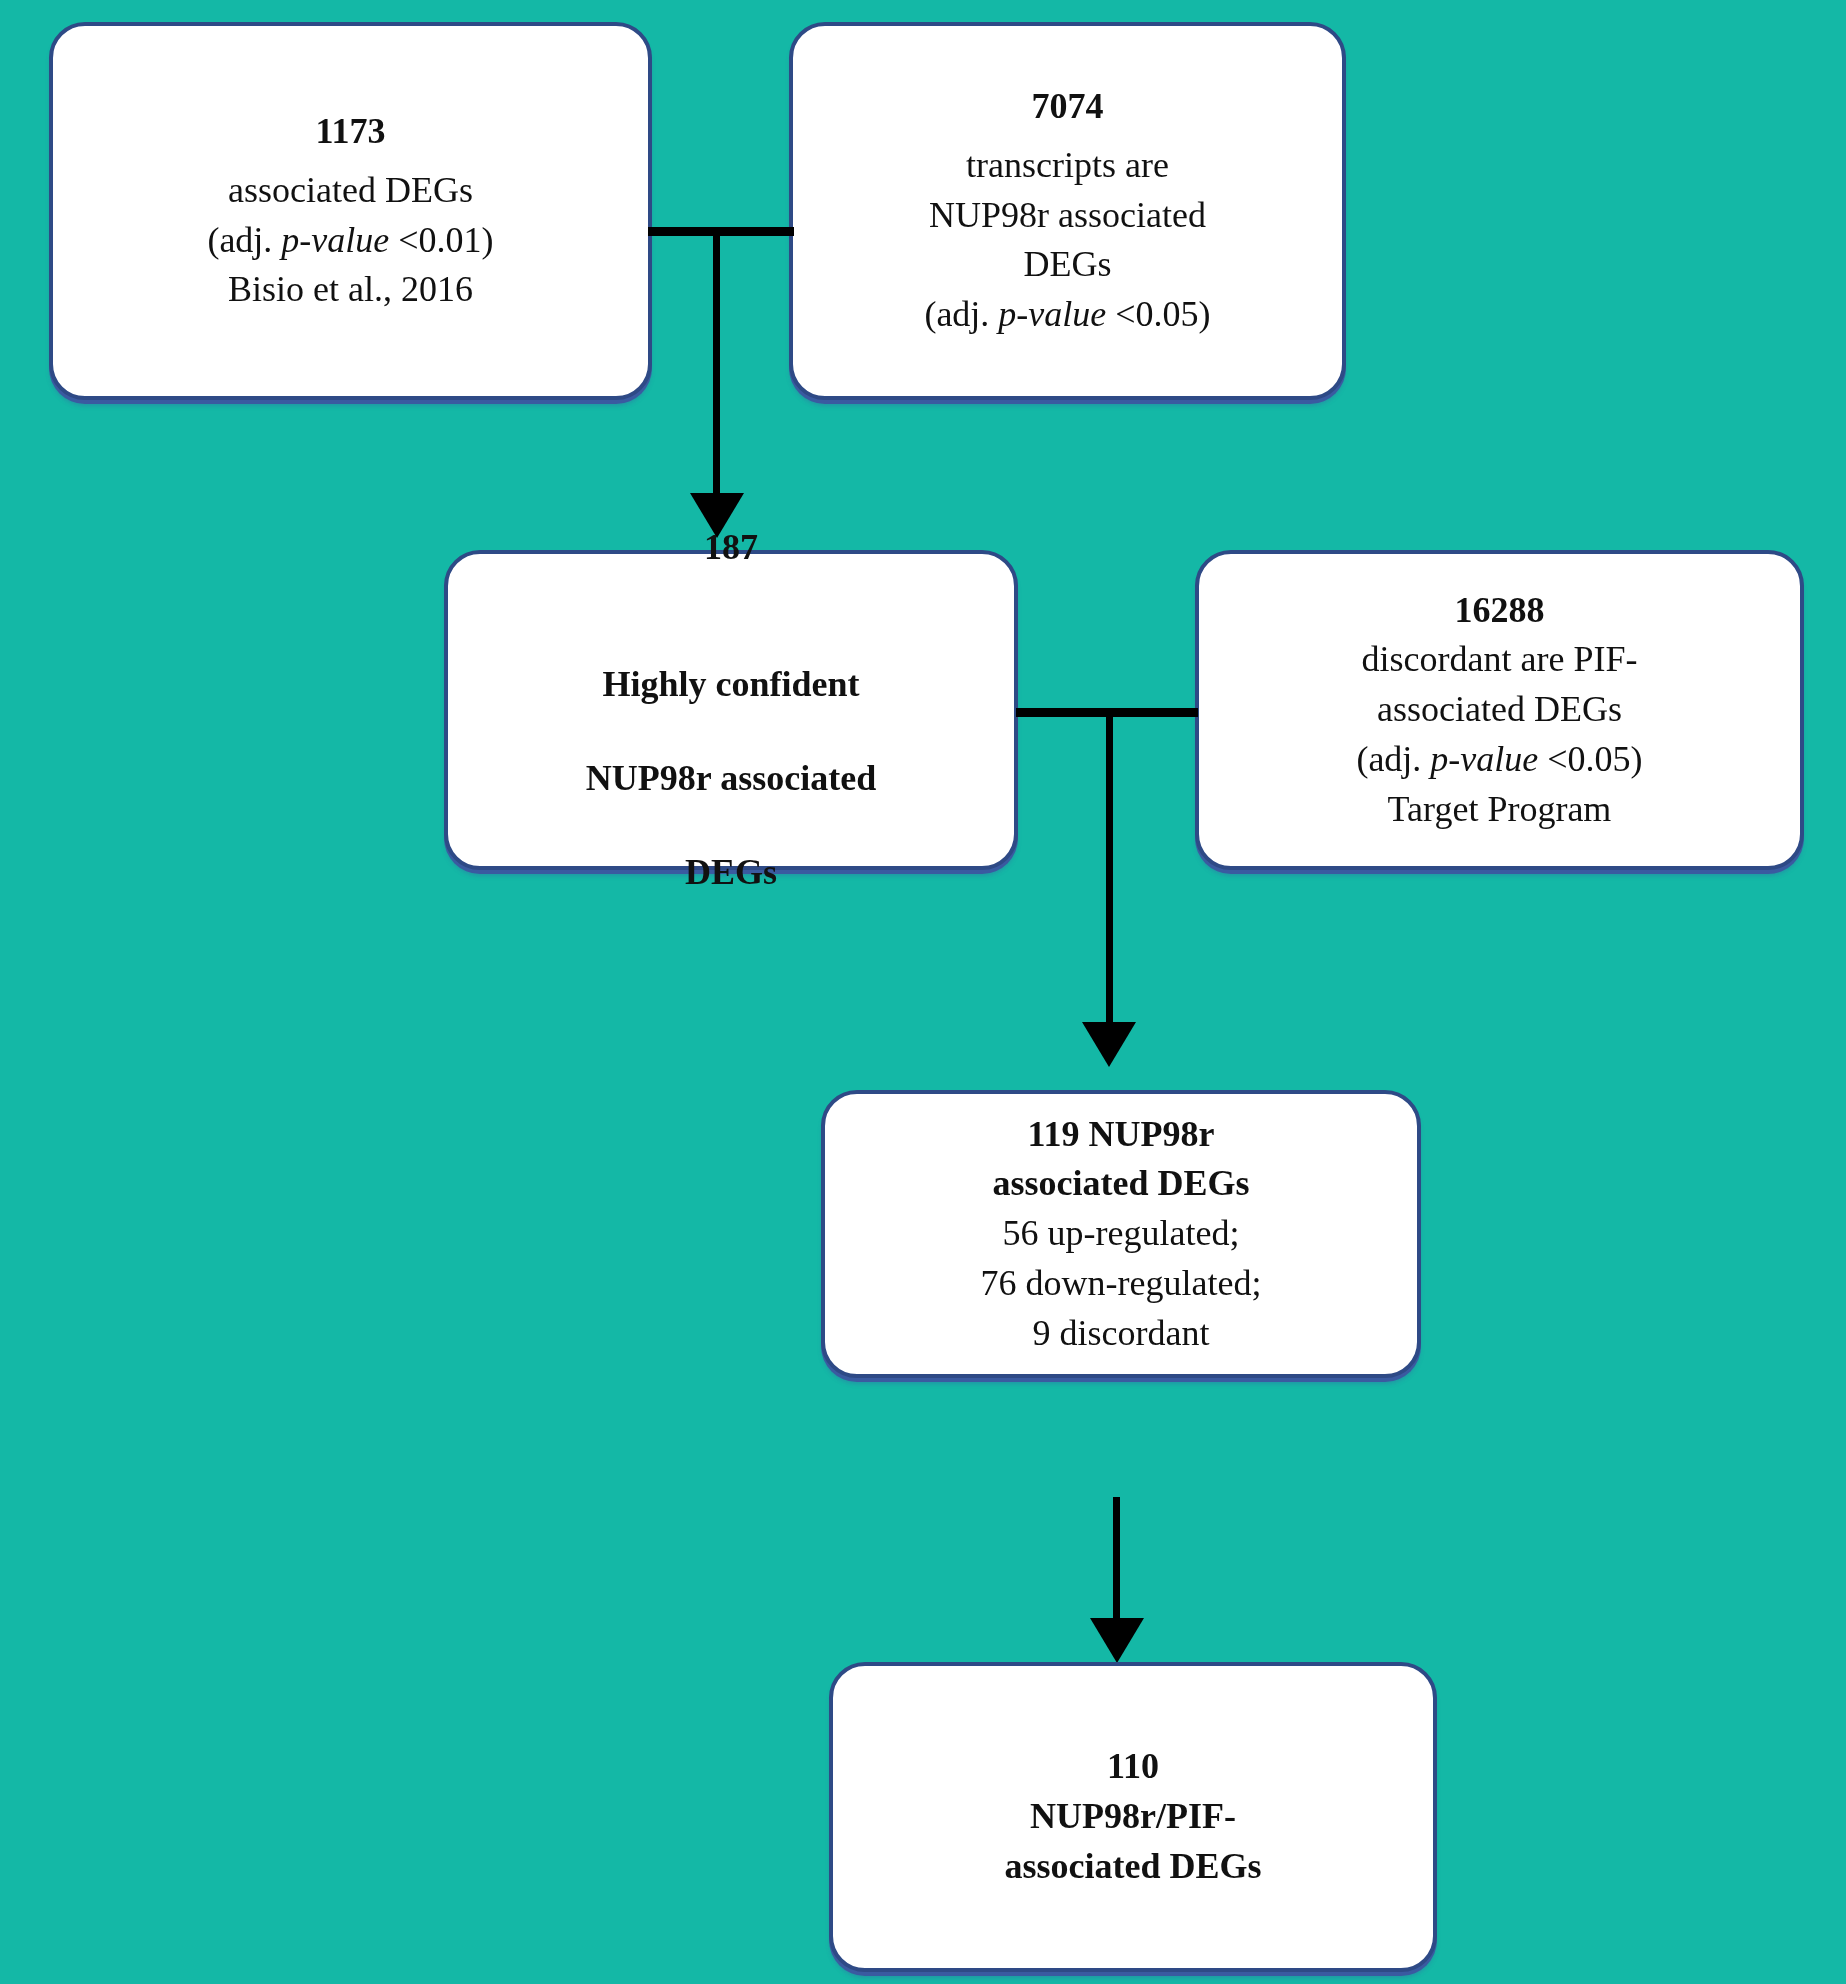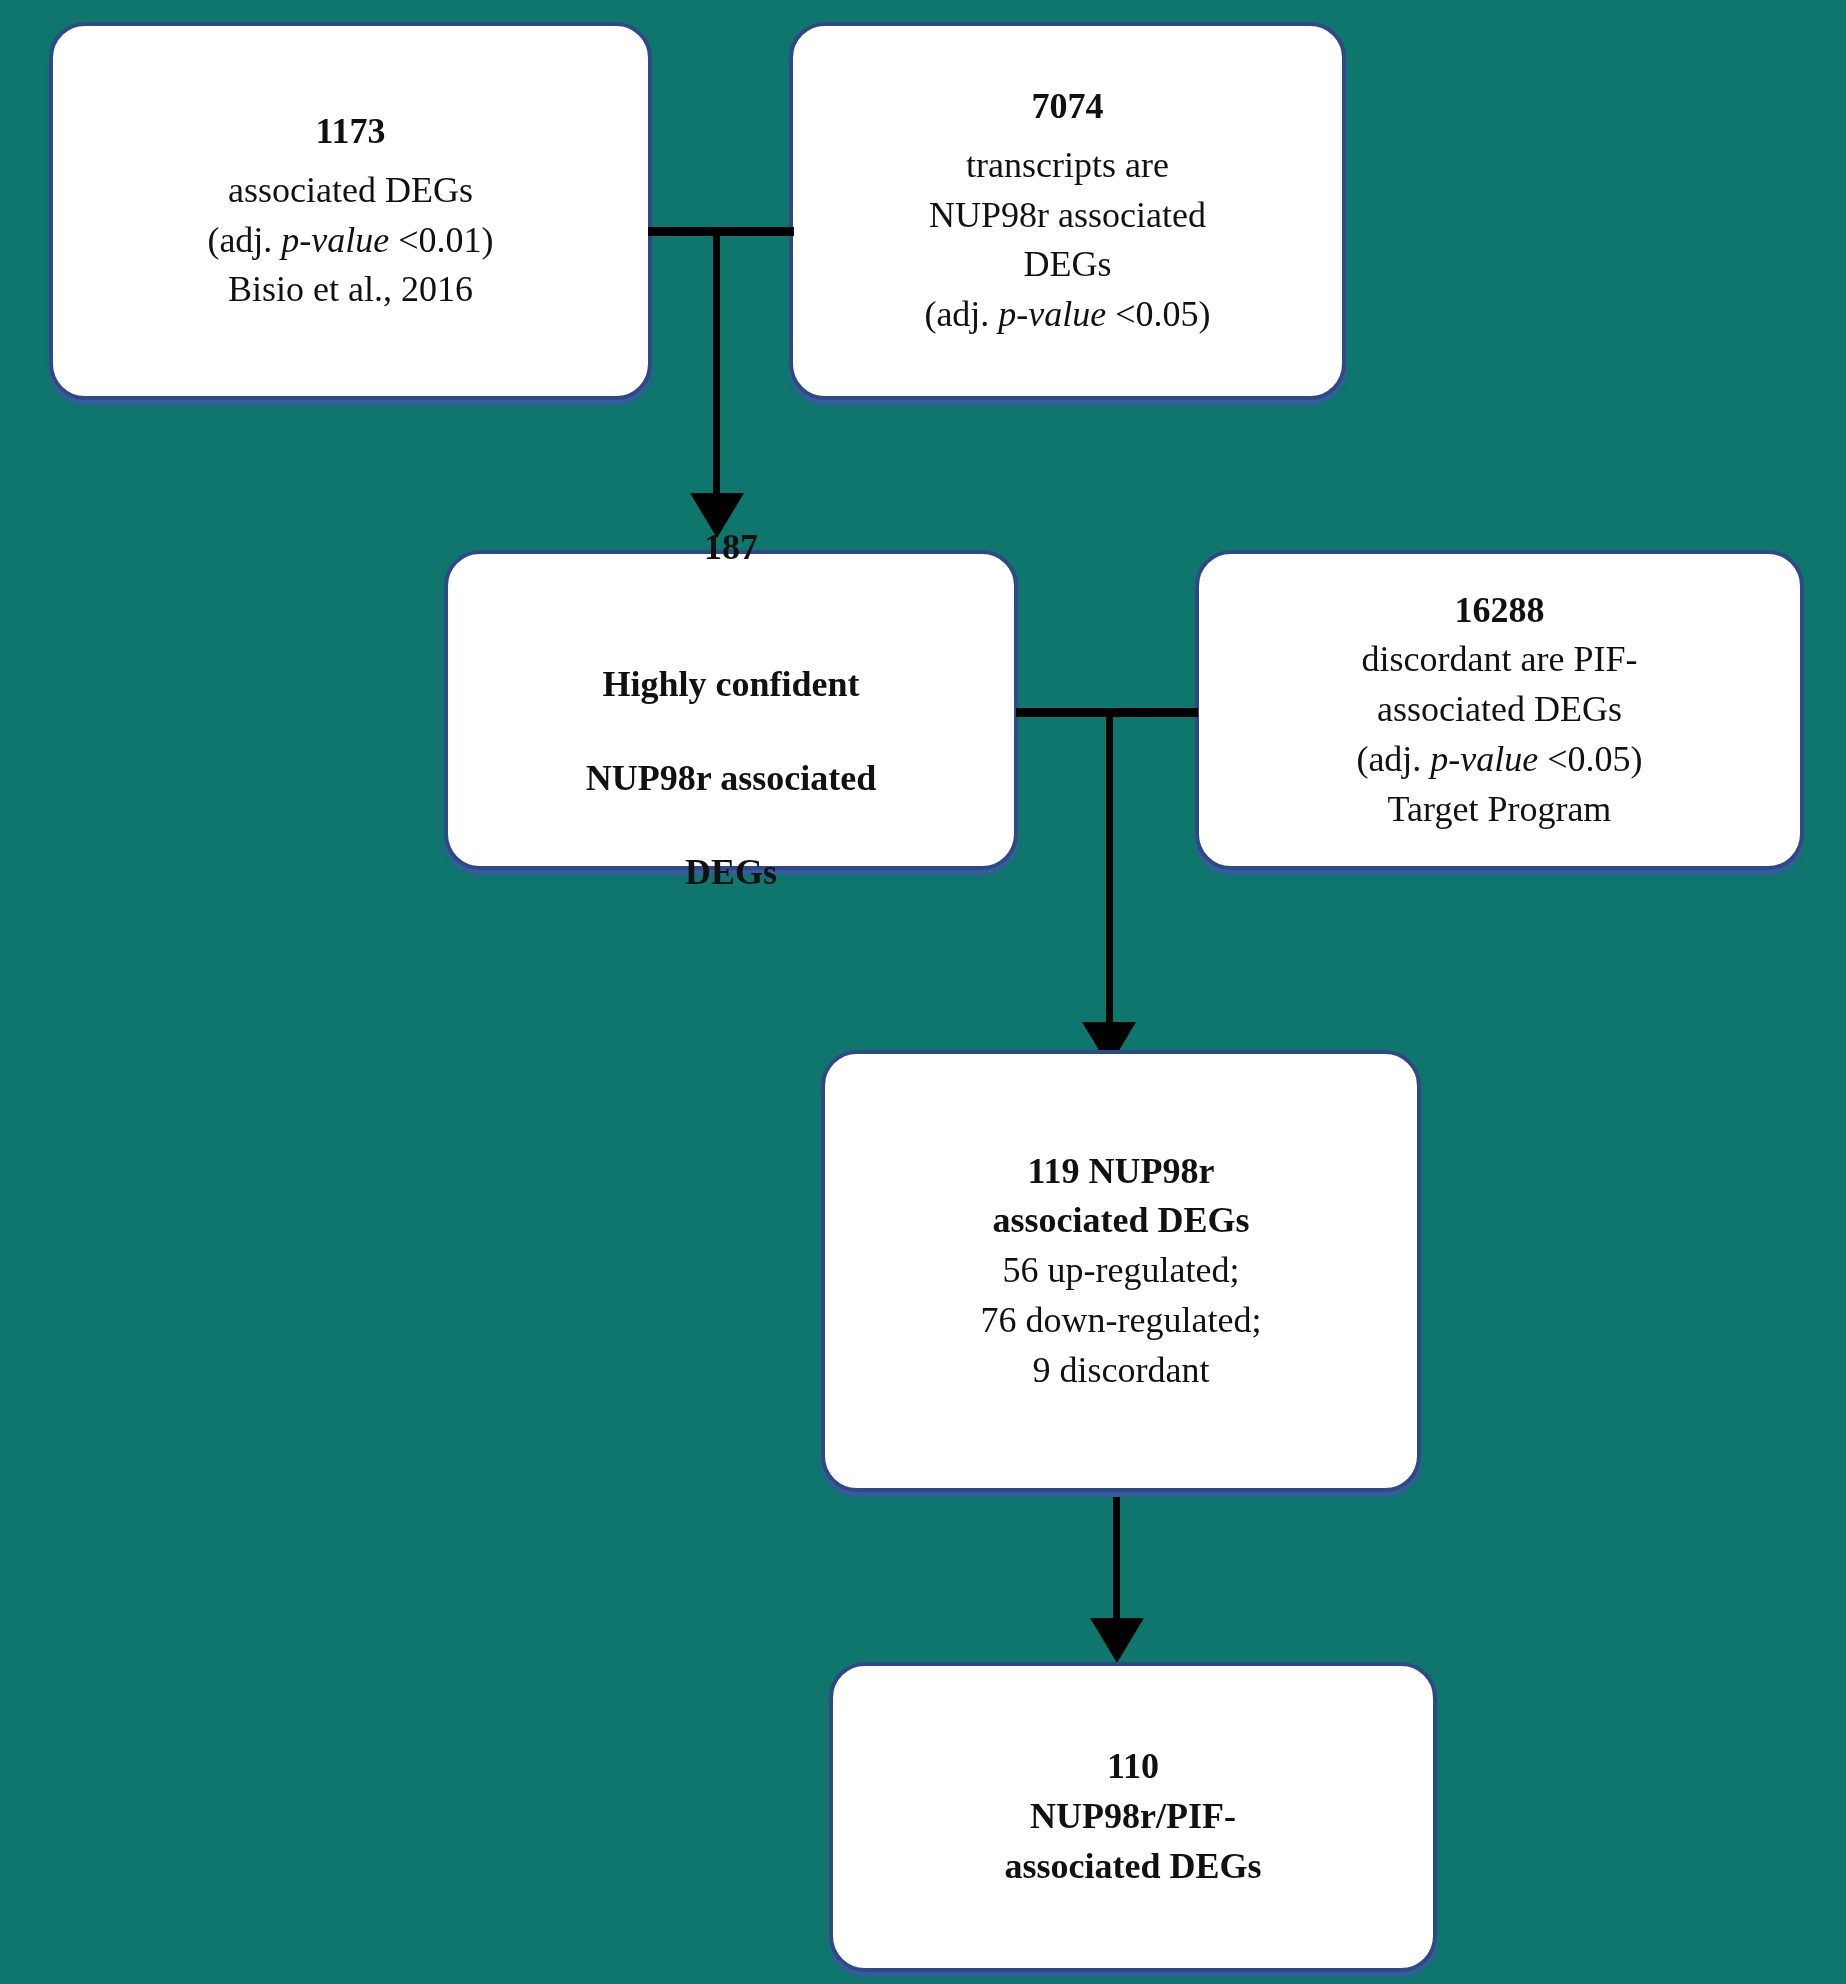--- a/index.html
+++ b/index.html
@@ -4,21 +4,21 @@
 <style>
   html, body {
     margin: 0;
     padding: 0;
     background: #ffffff;
   }
   #canvas {
     position: relative;
     width: 1846px;
     height: 1985px;
-    background: #0f766e;
+    background: #14b8a6;
     overflow: hidden;
     font-family: "Liberation Serif", "DejaVu Serif", serif;
   }
 
   
   .node {
     position: absolute;
     box-sizing: border-box;
     background: #ffffff;
     border: 4px solid #2e4a86;
@@ -103,21 +103,21 @@
     <span class="ln">discordant are PIF-</span>
     <span class="ln">associated DEGs</span>
     <span class="ln"><span>(adj. </span><em class="pv">p-value</em><span> &lt;0.05)</span></span>
     <span class="ln">Target Program</span>
   </div>
 
   <div class="hbar" style="left:1016px; top:708px; width:182px;"></div>
   <div class="vline" style="left:1106px; top:712px; height:313px;"></div>
   <div class="arrowhead" style="left:1082px; top:1022px;"></div>
 
-  <div class="node" style="left:821px; top:1050px; width:600px; height:442px;">
+  <div class="node" style="left:821px; top:1090px; width:600px; height:288px;">
     <span class="ln bold">119 NUP98r</span>
     <span class="ln bold">associated DEGs</span>
     <span class="ln">56 up-regulated;</span>
     <span class="ln">76 down-regulated;</span>
     <span class="ln">9 discordant</span>
   </div>
 
   <div class="vline" style="left:1113px; top:1497px; height:128px;"></div>
   <div class="arrowhead" style="left:1090px; top:1618px;"></div>
 

